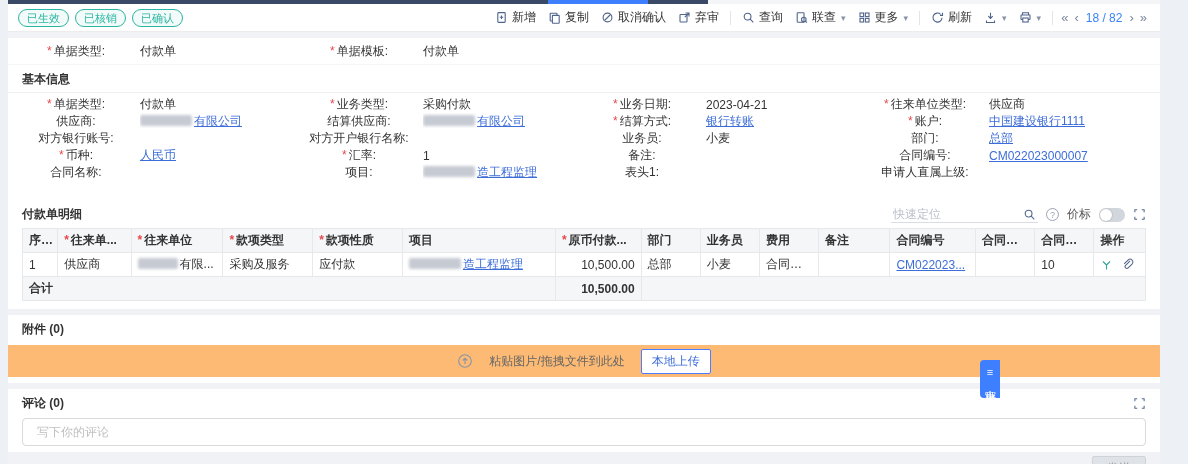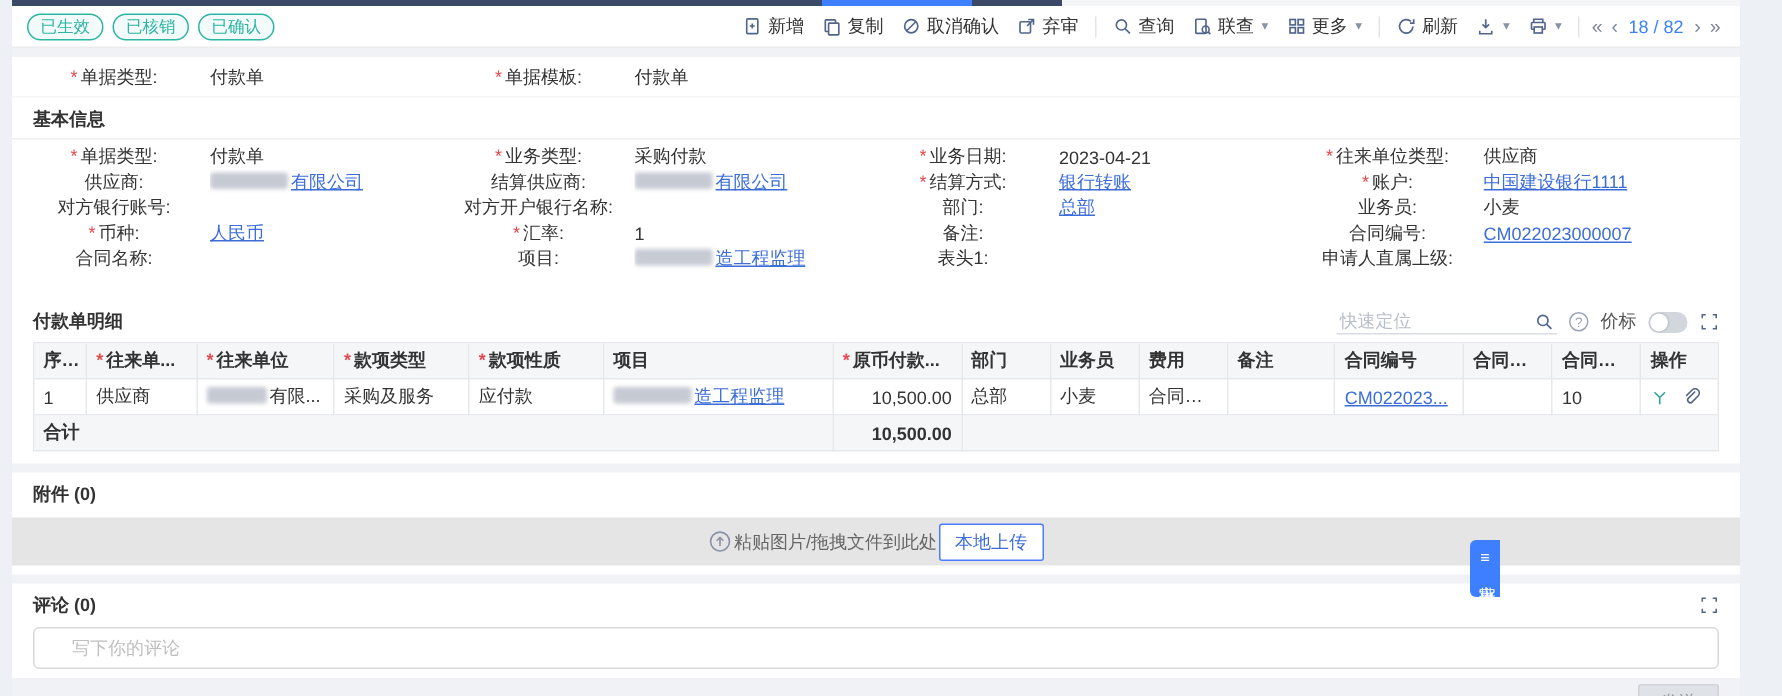--- a/index.html
+++ b/index.html
@@ -44,25 +44,25 @@
 .table-wrap{margin:2px 14px 8px;border:1px solid #e6e8ec;border-bottom:0}
 table{width:100%;border-collapse:collapse;table-layout:fixed;font-size:12px}
 th,td{border-right:1px solid #e6e8ec;border-bottom:1px solid #e6e8ec;padding:3px 6px;text-align:left;white-space:nowrap;overflow:hidden;text-overflow:ellipsis;height:23px}
 th:last-child,td:last-child{border-right:0}
 thead th{background:#f5f6f8;font-weight:600}
 .num{text-align:right}
 .total-row td{background:#f5f6f8}
 .bold{font-weight:600}
 .ops{display:flex;gap:8px;align-items:center}
 .opbtn{background:none;border:0;padding:0;cursor:pointer;display:inline-flex}
-.dropzone{margin:3px 0 6px;background:#e5e5e5;height:32px;display:flex;align-items:center;justify-content:center;gap:1px;color:#666;cursor:pointer}
+.dropzone{margin:3px 0 6px;background:#fdba74;height:32px;display:flex;align-items:center;justify-content:center;gap:16px;color:#666;cursor:pointer}
 .upload-btn{background:#fff;border:1px solid #4d7dff;color:#3d6dd8;border-radius:2px;padding:3px 10px;font:inherit;cursor:pointer}
 .sec-row{display:flex;align-items:center;justify-content:space-between;padding:6px 14px 3px}
 .sec-row .t{font-weight:bold}
-.comment-box{margin:3px 14px 6px;border:1px solid #d9d9d9;border-radius:4px;padding:6px 25px}
+.comment-box{margin:3px 14px 6px;border:1px solid #d9d9d9;border-radius:4px;padding:6px 14px}
 .comment-input{width:100%;border:0;outline:0;font:inherit;color:#333}
 .comment-input::placeholder{color:#bfbfbf}
 .comment-footer{background:#f0f2f5;padding:4px 14px;display:flex;justify-content:flex-end}
 .send-btn{background:#dfe2e6;border:1px solid #cfd3d9;color:#9aa1ab;border-radius:2px;padding:3px 14px;font:inherit;cursor:pointer}
 .side-tab{position:absolute;right:0;top:360px;width:20px;background:#3d7fff;color:#fff;border-radius:4px 0 0 4px;padding:7px 0 9px;display:flex;flex-direction:column;align-items:center;gap:3px;cursor:pointer;border:0}
 .side-icon{font-size:11px;line-height:1;color:#fff}
 .side-text{writing-mode:vertical-rl;letter-spacing:2px;font-size:11px}
 </style>
 </head>
 <body>
@@ -222,27 +222,27 @@
       </div>
       <div class="cell">
         <span class="flabel"><span>对方银行账号:</span></span>
         <span class="fvalue"></span>
       </div>
       <div class="cell">
         <span class="flabel"><span>对方开户银行名称:</span></span>
         <span class="fvalue"></span>
       </div>
       <div class="cell">
+        <span class="flabel"><span>业务员:</span></span>
+        <span class="fvalue">小麦</span>
+      </div>
+
+      <div class="cell">
         <span class="flabel"><span>部门:</span></span>
         <span class="fvalue lnk">总部</span>
-      </div>
-
-      <div class="cell">
-        <span class="flabel"><span>业务员:</span></span>
-        <span class="fvalue">小麦</span>
       </div>
       <div class="cell">
         <span class="flabel"><i class="req">*</i><span>币种:</span></span>
         <span class="fvalue lnk">人民币</span>
       </div>
       <div class="cell">
         <span class="flabel"><i class="req">*</i><span>汇率:</span></span>
         <span class="fvalue">1</span>
       </div>
       <div class="cell">

